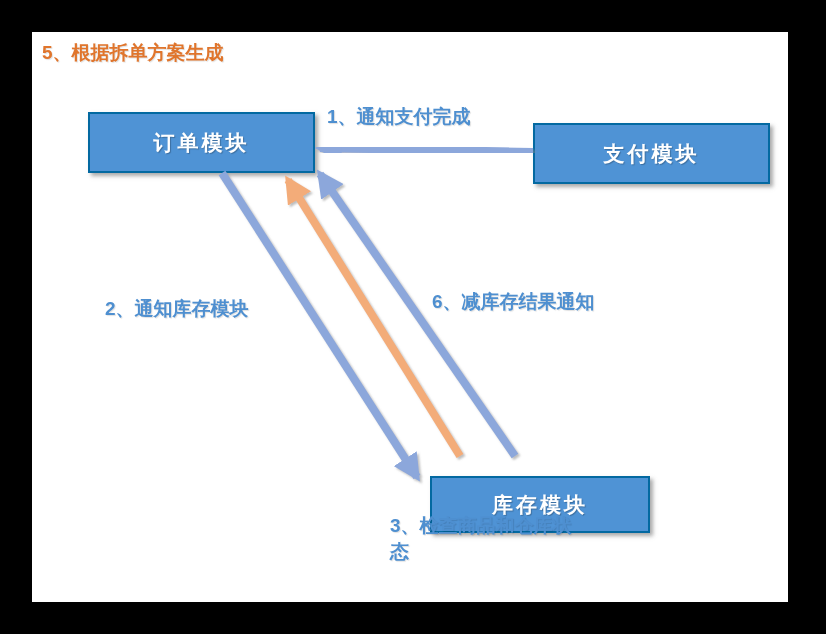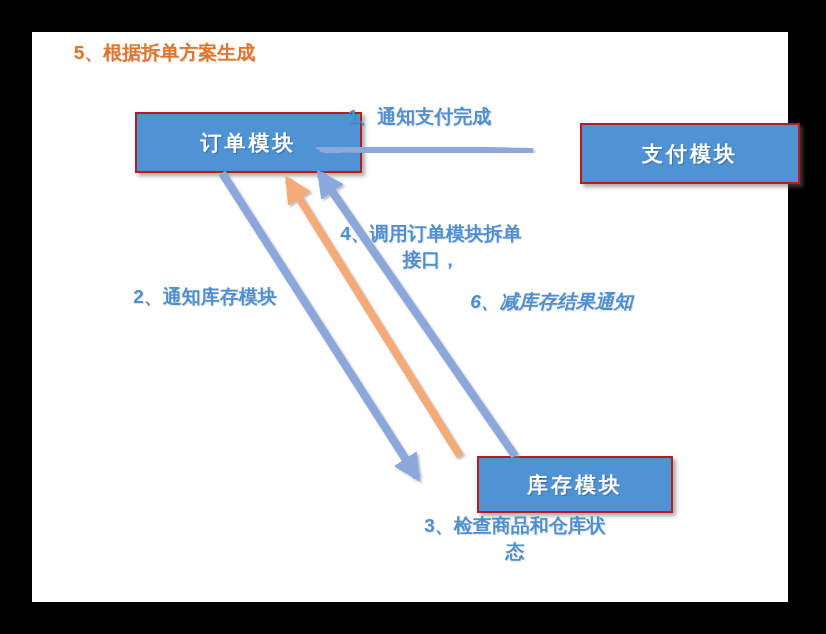--- a/index.html
+++ b/index.html
@@ -12,53 +12,51 @@
   }
   .stage {
     position: absolute;
     left: 32px; top: 32px;
     width: 756px; height: 570px;
     background: #ffffff;
   }
   .node {
     position: absolute;
     background: #4f93d5;
-    border: 2px solid #b91c1c;
+    border: 2px solid #0369a1;
     box-shadow: 3px 3px 4px rgba(100,100,100,0.55);
     display: flex;
     align-items: center;
     justify-content: center;
     color: #ffffff;
     font-size: 21px;
     font-weight: bold;
     letter-spacing: 3px;
     box-sizing: border-box;
     text-shadow: 1px 1px 1px rgba(0,0,0,0.25);
-    margin-left: 47px;
   }
   .node-order     { left: 56px;  top: 80px;  width: 227px; height: 61px; }
-  .node-payment   { left: 501px; top: 91px;  width: 220px; height: 61px; }
-  .node-inventory { left: 398px; top: 424px; width: 196px; height: 57px; }
+  .node-payment   { left: 501px; top: 91px;  width: 237px; height: 61px; }
+  .node-inventory { left: 398px; top: 444px; width: 220px; height: 57px; }
 
   .lbl {
     position: absolute;
     font-size: 19px;
     font-weight: bold;
     line-height: 26px;
     color: #4e8fd0;
-    text-align: center;
     text-shadow: 1px 1px 1px rgba(0,0,0,0.12);
   }
   .lbl-orange { color: #e0752c; }
 
   .note5  { left: 10px;  top: 8px;   width: 245px; }
   .lbl-1  { left: 295px; top: 72px;  width: 185px; }
-  .lbl-2  { left: 73px;  top: 252px; width: 200px; }
+  .lbl-2  { left: 73px;  top: 264px; width: 200px; }
   .lbl-4  { left: 288px; top: 189px; width: 222px; }
-  .lbl-6  { left: 412px; top: 257px; width: 215px; font-style: italic; }
+  .lbl-6  { left: 400px; top: 257px; width: 215px; }
   .lbl-3  { left: 358px; top: 481px; width: 250px; }
 
   svg.arrows {
     position: absolute;
     left: 0; top: 0;
     width: 756px; height: 570px;
     overflow: visible;
   }
 </style>
 </head>
@@ -103,24 +101,20 @@
   </div>
 
   <div class="lbl lbl-1">
     <div>1、通知支付完成</div>
   </div>
 
   <div class="lbl lbl-2">
     <div>2、通知库存模块</div>
   </div>
 
-  <div class="lbl lbl-4">
-    <div>4、调用订单模块拆单</div>
-    <div>接口，</div>
-  </div>
 
   <div class="lbl lbl-6">
     <div>6、减库存结果通知</div>
   </div>
 
   <div class="lbl lbl-3">
     <div>3、检查商品和仓库状</div>
     <div>态</div>
   </div>
 

